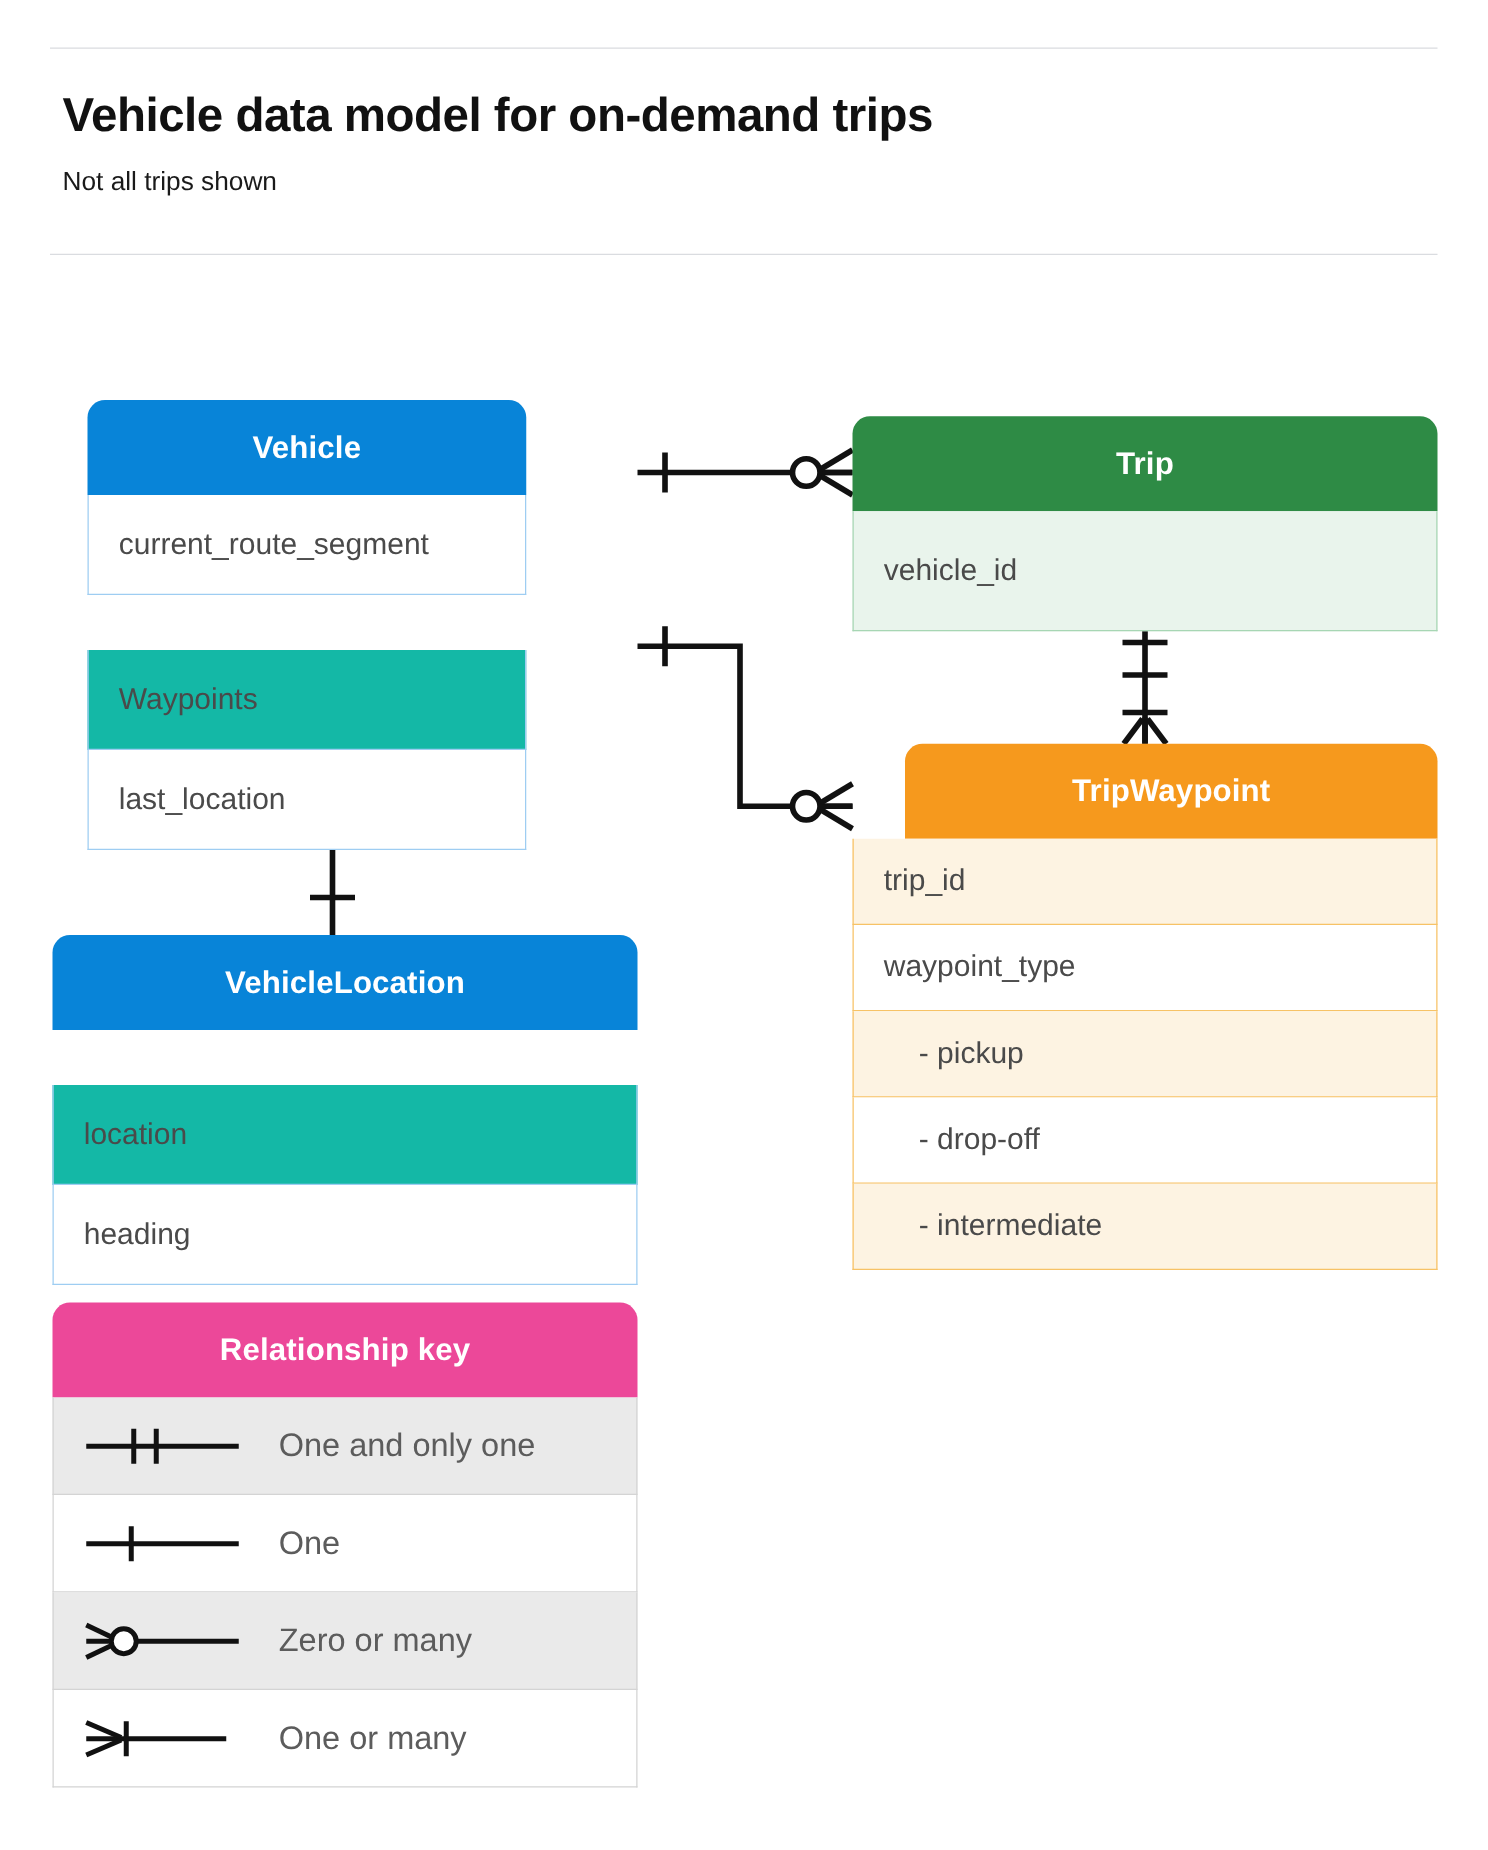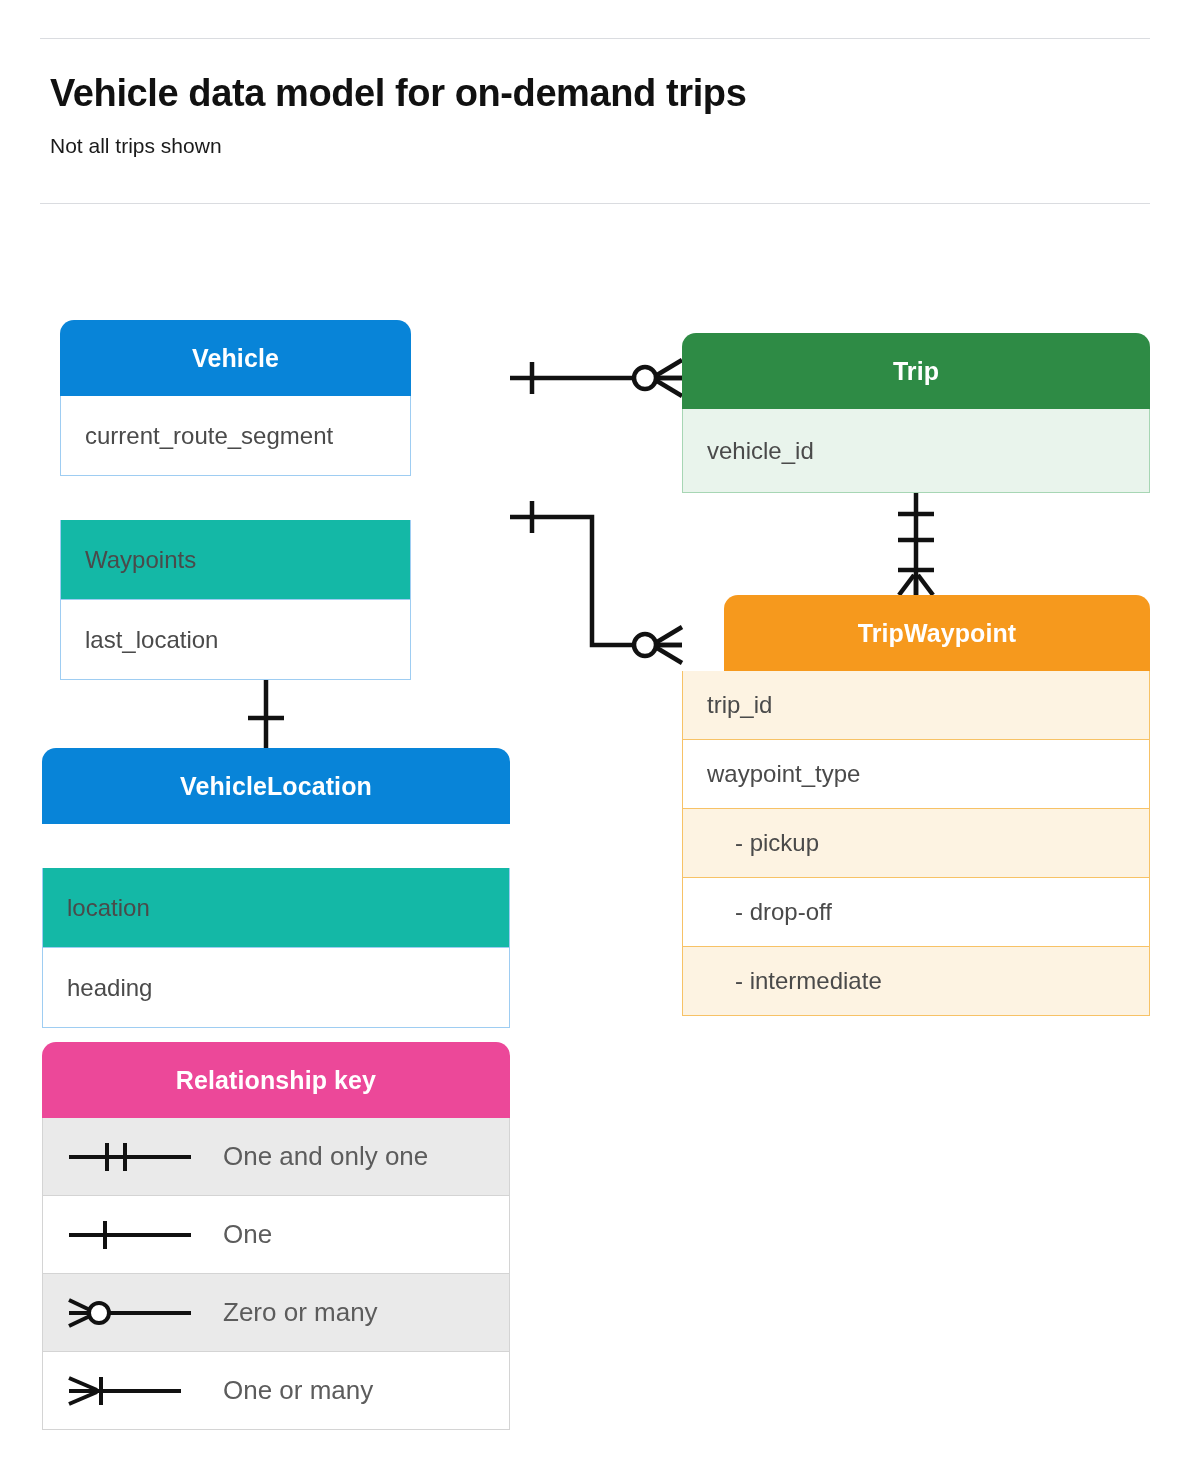--- a/index.html
+++ b/index.html
@@ -93,31 +93,31 @@
   .t-orange .row-alt { background: #fdf3e2; }
   .t-orange .row-plain { background: #ffffff; }
 
   
   .t-gray .entity-header { background: #ec4899; }
   .t-gray .entity-row { border-color: #d4d4d4; }
   .t-gray .row-alt { background: #eaeaea; }
   .t-gray .row-plain { background: #ffffff; }
 
   
-  #entity-vehicle { left: 32px; top: 320px; width: 379px; padding-left: 28px; }
+  #entity-vehicle { left: 42px; top: 320px; width: 379px; padding-left: 28px; }
   #entity-vehicle .entity-header { height: 76px; }
   #entity-vehicle .entity-row { height: 80px; }
 
   #entity-vehiclelocation { left: 42px; top: 748px; width: 468px; }
   #entity-vehiclelocation .entity-header { height: 76px; }
   #entity-vehiclelocation .entity-row { height: 80px; }
 
   #entity-trip { left: 682px; top: 333px; width: 468px; }
   #entity-trip .entity-header { height: 76px; }
-  #entity-trip .entity-row { height: 84px; }
+  #entity-trip .entity-row { height: 96px; }
 
   #entity-tripwaypoint { left: 682px; top: 595px; width: 468px; }
   #entity-tripwaypoint .entity-header { height: 76px; }
   #entity-tripwaypoint .entity-row { height: 69px; }
 
   #legend-box { left: 42px; top: 1042px; width: 468px; }
   #legend-box .entity-header { height: 76px; }
   #legend-box .entity-row {
     height: 78px;
     padding-left: 0;

